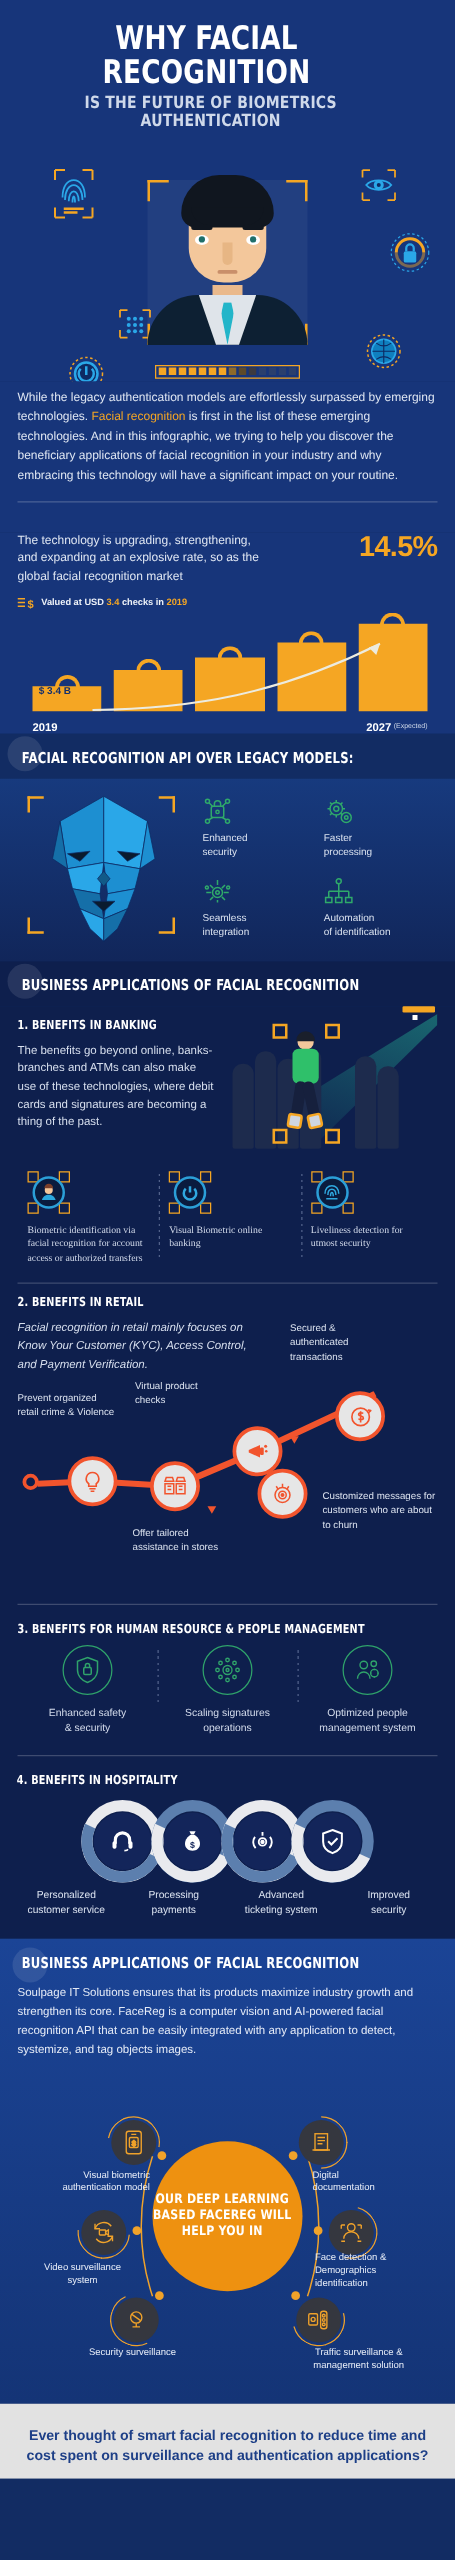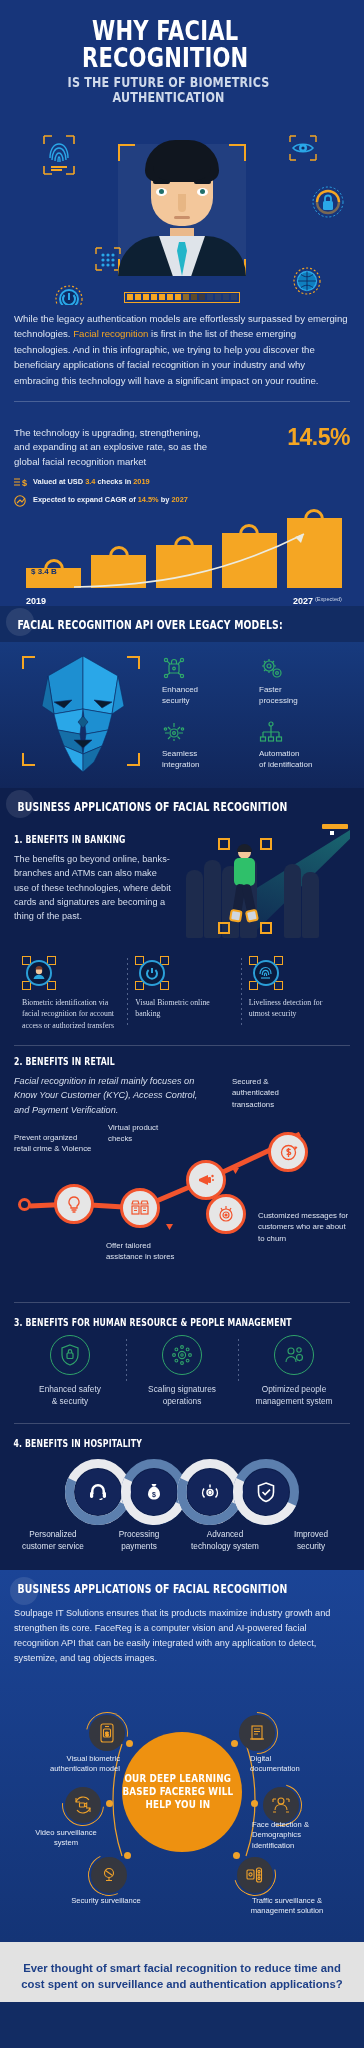--- a/index.html
+++ b/index.html
@@ -338,29 +338,20 @@
     <div class="bullets">
       <div class="bullet">
         <span class="bi">
           <svg width="13" height="11" viewBox="0 0 13 11">
               <path d="M0 2h6M0 5h6M0 8h6" stroke="#f5a623" stroke-width="1.1"></path>
               <text x="8" y="9" font-size="9" fill="#f5a623" font-family="Liberation Sans">$</text>
             </svg>
         </span>
         <span><span>Valued at USD </span><b>3.4</b><span> checks in </span><b>2019</b></span>
       </div>
-      <div class="bullet">
-        <span class="bi">
-          <svg width="13" height="12" viewBox="0 0 13 12">
-              <circle cx="6" cy="6" r="5.2" fill="none" stroke="#f5a623" stroke-width="1.1"></circle>
-              <path d="M3 8l3-3 2 2 3-4" stroke="#f5a623" stroke-width="1.1" fill="none"></path>
-            </svg>
-        </span>
-        <span><span>Expected to expand CAGR of </span><b>14.5%</b><span> by </span><b>2027</b></span>
-      </div>
     </div>
 
     <div class="chart">
       <div class="bars">
         <div class="bar" style="height:26%">
           <span class="handle"></span>
           <span class="tag">$ 3.4 B</span>
         </div>
         <div class="bar" style="height:44%">
             <span class="handle"></span>
@@ -728,21 +719,21 @@
             </svg>
           </span>
         </div>
       </div>
       <div class="hosp-labels">
         <div style="white-space:pre-line">Personalized
 customer service</div>
         <div style="white-space:pre-line">Processing
 payments</div>
         <div style="white-space:pre-line">Advanced
-technology system</div>
+ticketing system</div>
         <div style="white-space:pre-line">Improved
 security</div>
       </div>
     </div>
   </section>
 
   <section class="soul">
     <div style="position:relative;margin-bottom:10px">
       <span class="band-dot" style="left:-4px;top:-5px"></span>
       <div class="band-title cond" style="font-size:12px">BUSINESS APPLICATIONS OF FACIAL RECOGNITION</div>

